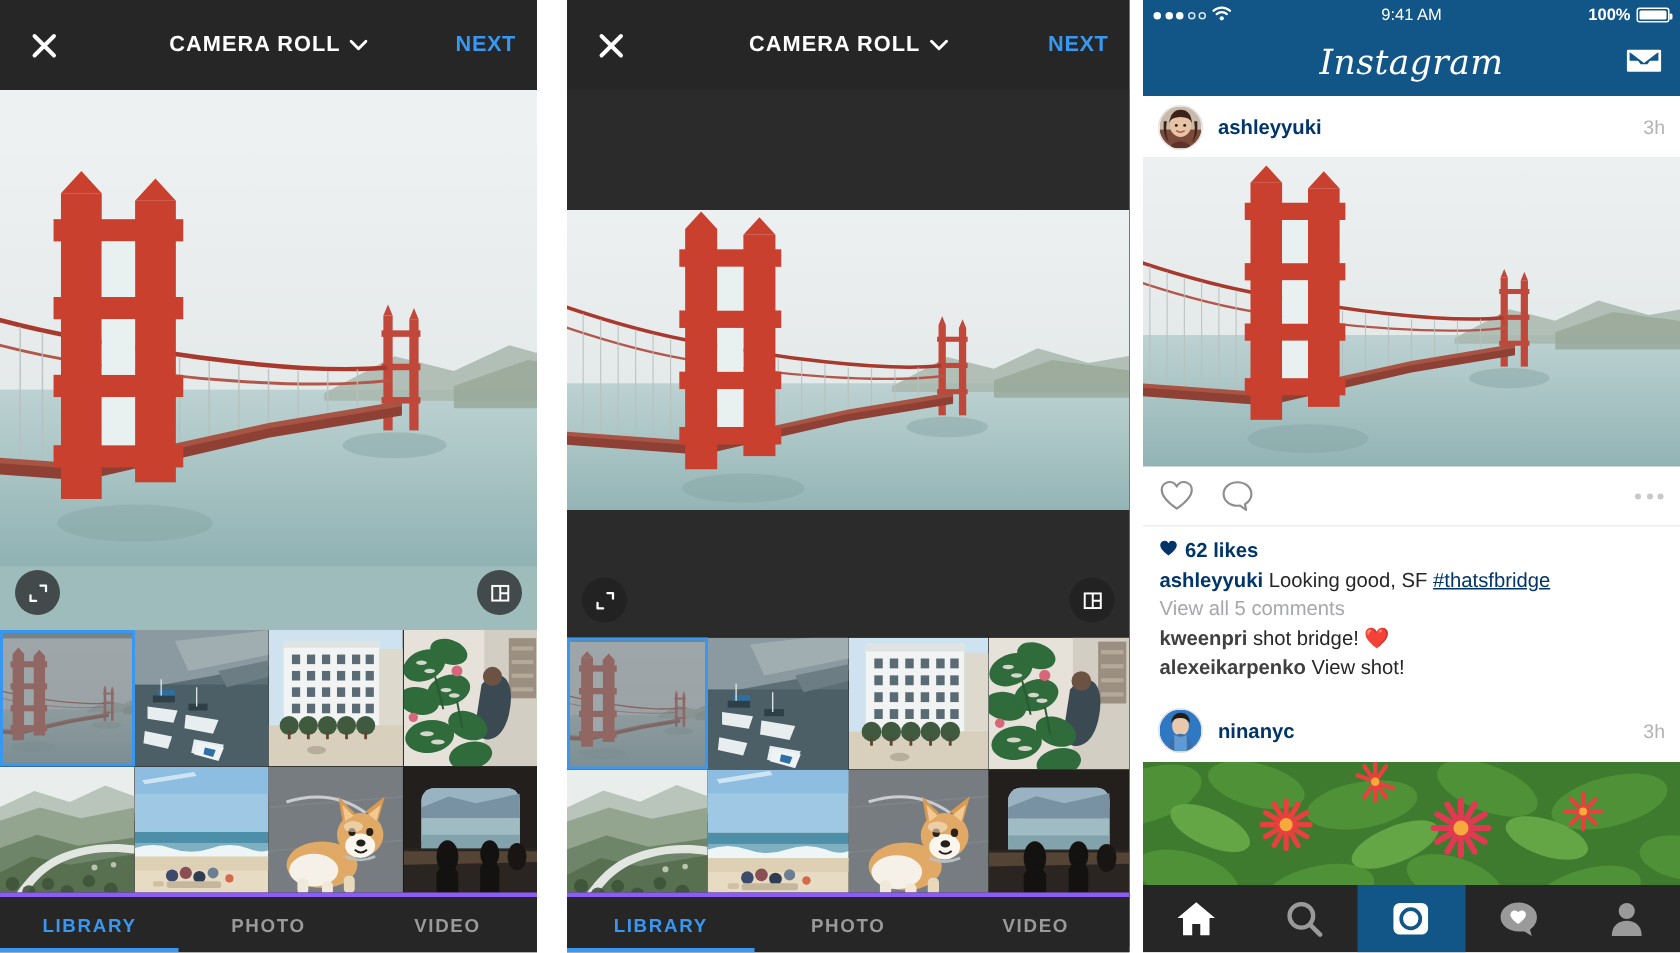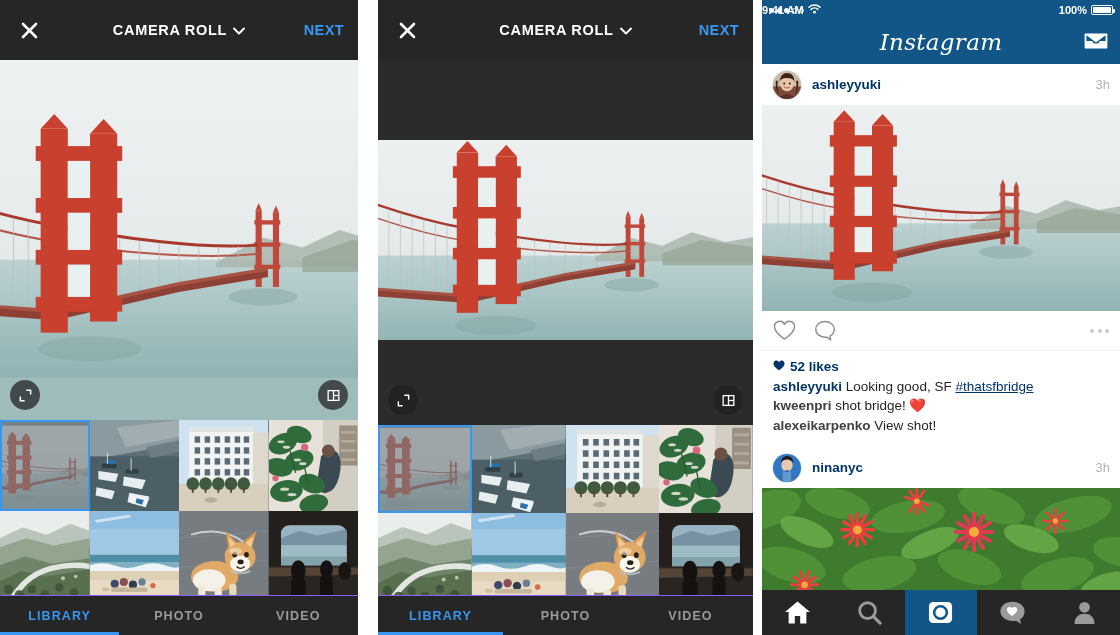--- a/index.html
+++ b/index.html
@@ -59,36 +59,36 @@
   .thumbgrid{ display:grid; grid-template-columns:repeat(4,1fr); background:#1a1a1a; }
   .thumb{ position:relative; overflow:hidden; }
   .thumb.sel{ outline:2px solid #3897f0; outline-offset:-2px; z-index:2; }
   .thumb-a{ height:91px; }
   .thumb-b{ height:88px; }
   .thumb-row3{ height:30px; }
 
   
   .tabbar{
     position:absolute; left:0; right:0; bottom:0; height:40px; background:#262626;
-    display:flex; align-items:center; border-top:1px solid #8b5cf6;
+    display:flex; align-items:center; border-top:3px solid #8b5cf6;
   }
   .tab{ flex:1; text-align:center; color:#9a9a9a; font-size:12.5px; font-weight:bold; letter-spacing:1.1px; cursor:pointer; }
   .tab.active{ color:#3897f0; }
   .tab-underline{ position:absolute; bottom:0; height:3px; background:#3897f0; width:33.33%; left:0; }
 
   
   .statusbar{
     height:20px; background:#125688; display:flex; align-items:center;
     padding:0 7px; color:#fff; font-size:11px; font-weight:bold;
   }
   .sb-left{ display:flex; align-items:center; gap:4px; }
   .sb-dots{ display:flex; gap:2.5px; align-items:center; }
   .sb-dots i{ width:5px; height:5px; border-radius:50%; background:#fff; display:block; }
   .sb-dots i.off{ background:transparent; border:1px solid rgba(255,255,255,.85); width:5px;height:5px; box-sizing:border-box; }
-  .sb-center{ position:absolute; left:0; right:0; font-size:11px; font-weight:bold; pointer-events:none;}
+  .sb-center{ position:absolute; left:0; right:0; text-align:center; font-size:11px; font-weight:normal; pointer-events:none;}
   .sb-right{ margin-left:auto; display:flex; align-items:center; gap:4px; }
   .batt{ width:22px; height:10px; border:1px solid #fff; border-radius:2px; position:relative; padding:1px; }
   .batt::after{ content:""; position:absolute; right:-3px; top:3px; width:2px; height:4px; background:#fff; border-radius:0 1px 1px 0;}
   .batt i{ display:block; height:100%; background:#fff; border-radius:1px; }
 
   .navbar{
     height:44px; background:#125688; position:relative;
     display:flex; align-items:center; justify-content:center;
   }
   .ig-logo{
@@ -822,23 +822,24 @@
           </span>
       </div>
 
       <div class="meta">
         <div class="likes">
           <span>
             <svg width="12" height="11" viewBox="0 0 24 22" aria-hidden="true">
               <path d="M12 20.5 C 3.5 14.6, 1 10.4, 1 6.8 A 5.8 5.8 0 0 1 12 4.3 A 5.8 5.8 0 0 1 23 6.8 C 23 10.4, 20.5 14.6, 12 20.5 Z" fill="#003569"></path>
             </svg>
           </span>
-          <span>52 likes</span>
+          <span>62 likes</span>
         </div>
         <div class="cap"><b>ashleyyuki</b> <span>Looking good, SF</span> <span class="tag">#thatsfbridge</span></div>
+        <div class="viewall">View all 5 comments</div>
         <div class="cmt"><b>kweenpri</b> <span>shot bridge! ❤️</span></div>
         <div class="cmt"><b>alexeikarpenko</b> <span>View shot!</span></div>
       </div>
 
       <div class="post-head" style="margin-top:8px">
         <div class="avatar">
             <svg class="art" aria-hidden="true">
               <use href="#av2" width="100%" height="100%"></use>
             </svg>
           </div>

